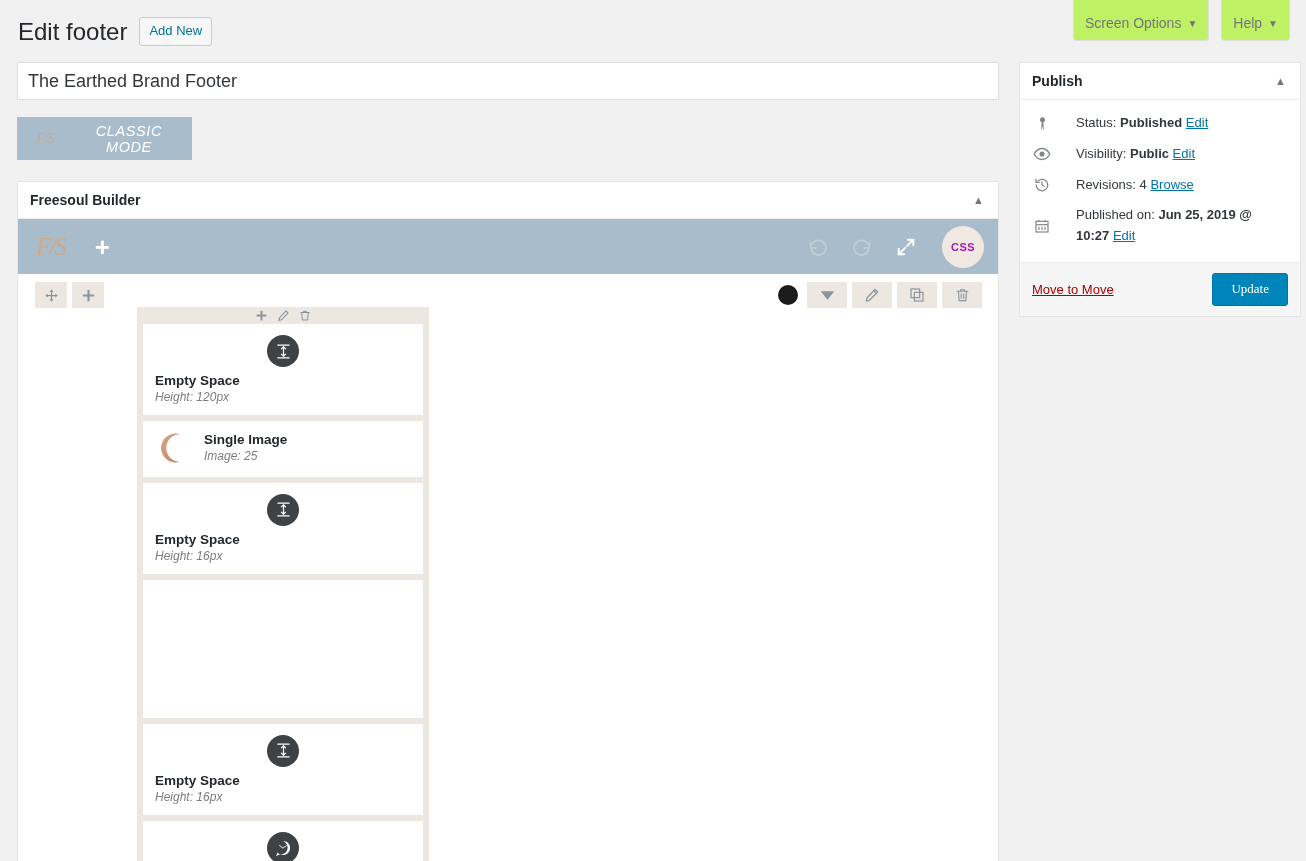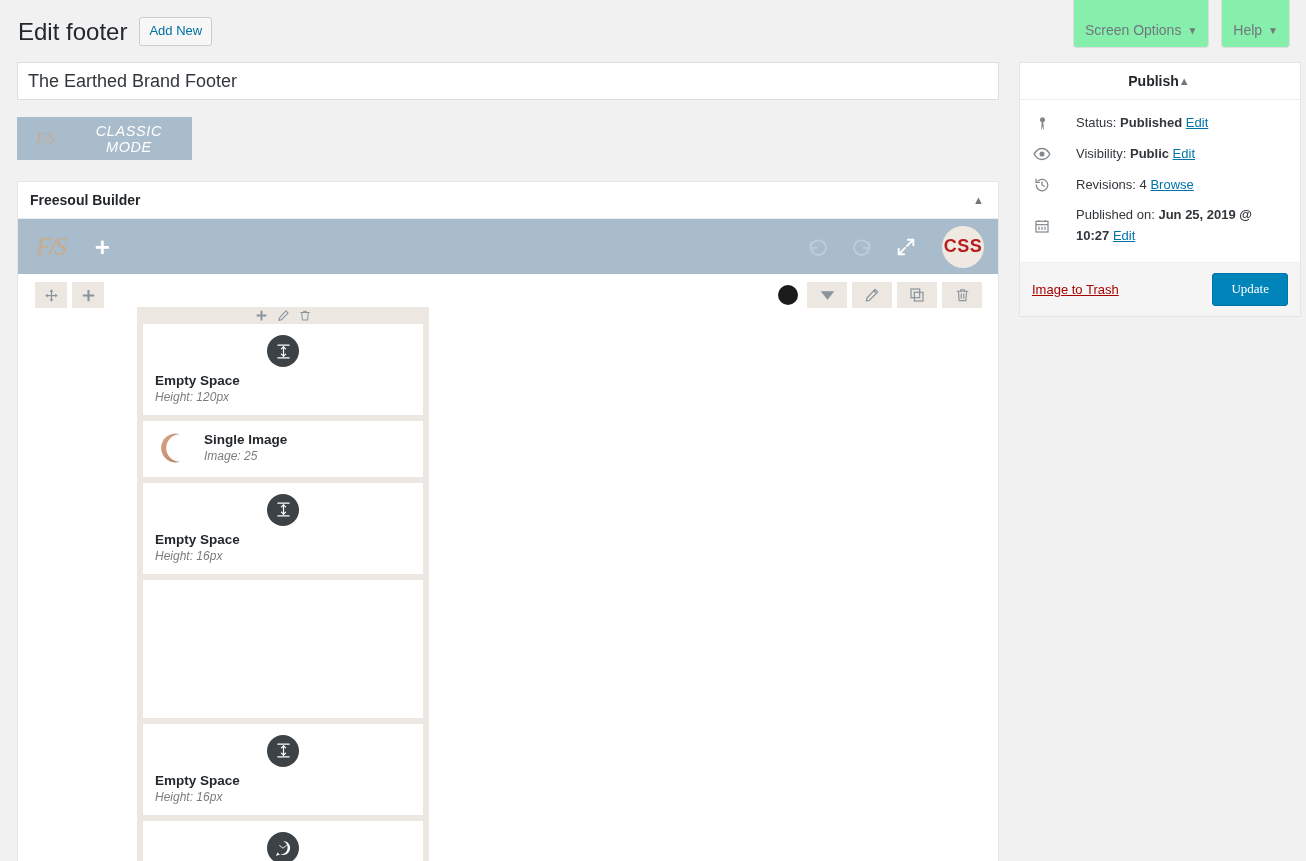--- a/index.html
+++ b/index.html
@@ -13,25 +13,25 @@
   }
 
   
   .screen-meta {
     position: absolute;
     top: 0; right: 16px;
     display: flex;
     gap: 12px;
   }
   .screen-meta-btn {
-    background: #86efac;
+    background: #bef264;
     border: 1px solid #ddd;
     border-top: none;
     border-radius: 0 0 4px 4px;
-    padding: 21px 11px 6px 11px;
+    padding: 14px 11px 6px 11px;
     font-size: 14px;
     color: #72777c;
     line-height: 1.4;
     cursor: pointer;
     display: flex;
     align-items: center;
     gap: 6px;
   }
   .caret-down {
     font-size: 10px;
@@ -170,22 +170,22 @@
     display: flex;
     align-items: center;
     justify-content: center;
     cursor: pointer;
   }
   .tb-icon svg { display: block; }
   .css-badge {
     width: 42px; height: 42px;
     border-radius: 50%;
     background: #efe9e2;
-    color: #b91c1c;
-    font-size: 18px;
+    color: #a21caf;
+    font-size: 11px;
     font-weight: bold;
     letter-spacing: .5px;
     display: flex;
     align-items: center;
     justify-content: center;
     margin-left: 14px;
     cursor: pointer;
   }
 
   
@@ -291,21 +291,21 @@
     left: 1019px; top: 62px;
     width: 282px;
     background: #fff;
     border: 1px solid #e5e5e5;
   }
   .pub-head {
     height: 37px;
     border-bottom: 1px solid #eee;
     display: flex;
     align-items: center;
-    justify-content: center;
+    justify-content: space-between;
     padding: 0 14px 0 12px;
   }
   .pub-head-title {
     font-size: 14px;
     font-weight: bold;
     color: #23282d;
   }
   .pub-body { padding: 8px 12px 10px 12px; }
   .pub-row {
     display: flex;
@@ -630,16 +630,16 @@
       <span>
         <span>Published on:</span>
         <b>Jun 25, 2019 @ 10:27</b>
         <span class="pub-link">Edit</span>
       </span>
     </div>
 
   </div>
 
   <div class="pub-footer">
-    <span class="trash-link">Image to Trash</span>
+    <span class="trash-link">Move to Move</span>
     <button class="update-btn">Update</button>
   </div>
 </div>
 
 </body></html>

